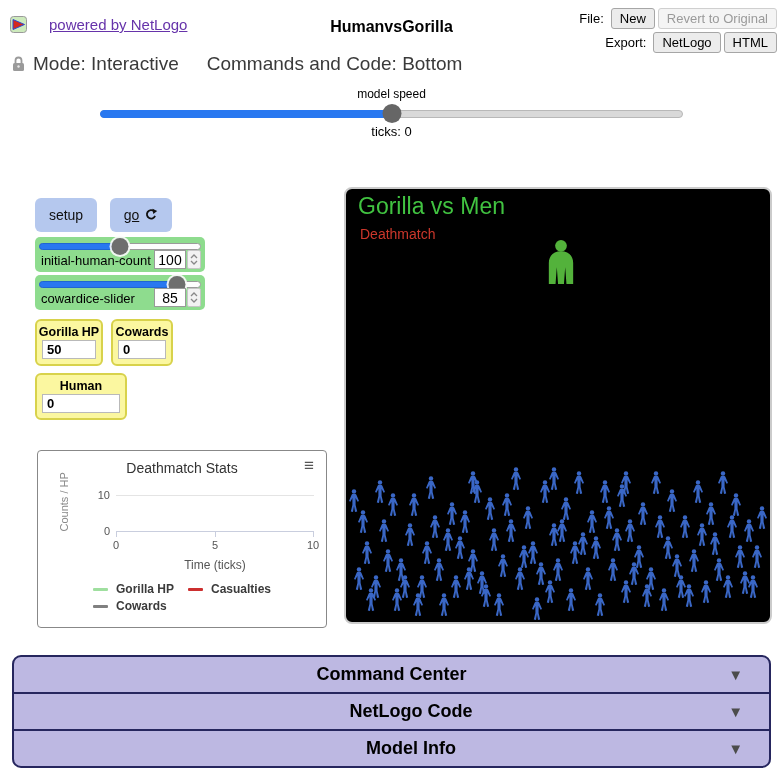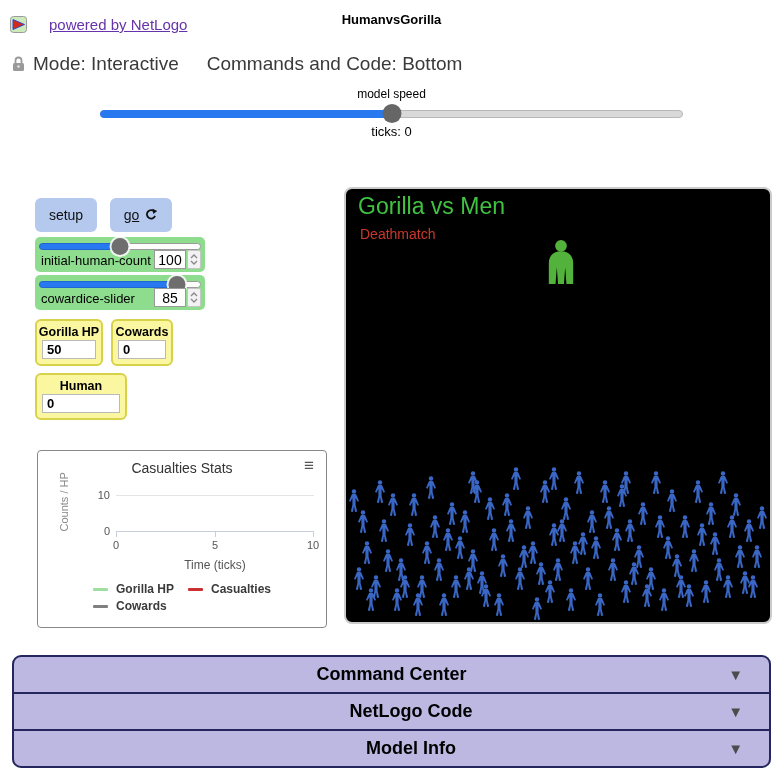--- a/index.html
+++ b/index.html
@@ -3,21 +3,21 @@
 <meta charset="utf-8">
 <style>
   * { margin:0; padding:0; box-sizing:border-box; }
   html,body { background:#fff; }
   body { font-family:"Liberation Sans", sans-serif; color:#000; }
   .page { position:relative; width:783px; height:783px; background:#fff; overflow:hidden; }
 
   
   .brand { position:absolute; left:10px; top:16px; display:flex; align-items:center; gap:22px; }
   .brand a { color:#6633aa; font-size:15px; text-decoration:underline; }
-  .app-title { position:absolute; top:12px; left:0; right:0; text-align:center; font-weight:bold; font-size:13px; }
+  .app-title { position:absolute; top:18px; left:0; right:0; text-align:center; font-weight:bold; font-size:16px; }
   .file-block { position:absolute; top:8px; right:6px; text-align:right; font-size:13px; }
   .file-row { margin-bottom:3px; white-space:nowrap; }
   .file-row .lbl { margin-right:4px; }
   .hbtn { font-family:"Liberation Sans",sans-serif; font-size:13px; padding:2px 8px; background:#ececec;
           border:1px solid #a6a6a6; border-radius:3px; color:#000; margin-left:3px; cursor:pointer; }
   .hbtn:disabled, .hbtn.disabled { color:#9a9a9a; background:#f4f4f4; border-color:#cfcfcf; }
   .mode-row { position:absolute; left:12px; top:53px; display:flex; align-items:center; font-size:19px; color:#3a3a3a; }
   .mode-row .lock { margin-right:8px; display:inline-flex; }
   .mode-row .mode-text { margin-right:28px; }
 
@@ -108,20 +108,28 @@
 
   <div class="brand">
     <svg width="17" height="17" viewBox="0 0 17 17">
       <rect x="0.5" y="0.5" width="16" height="16" rx="3" fill="#cdeabc" stroke="#9a9a9a"></rect>
       <polygon points="3,3.5 14.5,8.5 3,13.5" fill="#d42a1e" stroke="#2b4bd4" stroke-width="1"></polygon>
     </svg>
     <a href="#">powered by NetLogo</a>
   </div>
   <div class="app-title">HumanvsGorilla</div>
 
+  <div class="file-block">
+    <div class="file-row">
+      <span class="lbl">File:</span><button class="hbtn">New</button><button class="hbtn disabled">Revert to Original</button>
+    </div>
+    <div class="file-row">
+      <span class="lbl">Export:</span><button class="hbtn">NetLogo</button><button class="hbtn">HTML</button>
+    </div>
+  </div>
 
   <div class="mode-row">
     <span class="lock">
       <svg width="13" height="16" viewBox="0 0 13 16">
         <path d="M3.5 7 V4.5 a3 3 0 0 1 6 0 V7" fill="none" stroke="#9a9a9a" stroke-width="1.8"></path>
         <rect x="1" y="7" width="11" height="8" rx="1.5" fill="#9a9a9a"></rect>
         <circle cx="6.5" cy="10.5" r="1.2" fill="#e8e8e8"></circle>
       </svg>
     </span>
     <span class="mode-text">Mode: Interactive</span>
@@ -192,21 +200,21 @@
   <div class="monitor" id="mon-1">
     <div class="m-title">Cowards</div>
     <div class="m-value">0</div>
   </div>
   <div class="monitor" id="mon-2">
     <div class="m-title">Human Casualties</div>
     <div class="m-value">0</div>
   </div>
 
   <div class="plot">
-    <div class="p-title">Casualties Stats</div>
+    <div class="p-title">Deathmatch Stats</div>
     <div class="p-menu">≡</div>
     <div class="p-ylabel">Counts / HP</div>
     <div class="ytick" style="left:48px; top:38px;">10</div>
     <div class="ytick" style="left:48px; top:74px;">0</div>
     <div class="gridline" style="top:44px;"></div>
     <div class="axisline" style="top:80px;"></div>
     <div class="xtickmark" style="left:78px;"></div>
     <div class="xtickmark" style="left:177px;"></div>
     <div class="xtickmark" style="left:275px;"></div>
     <div class="xtick" style="left:63px;">0</div>

